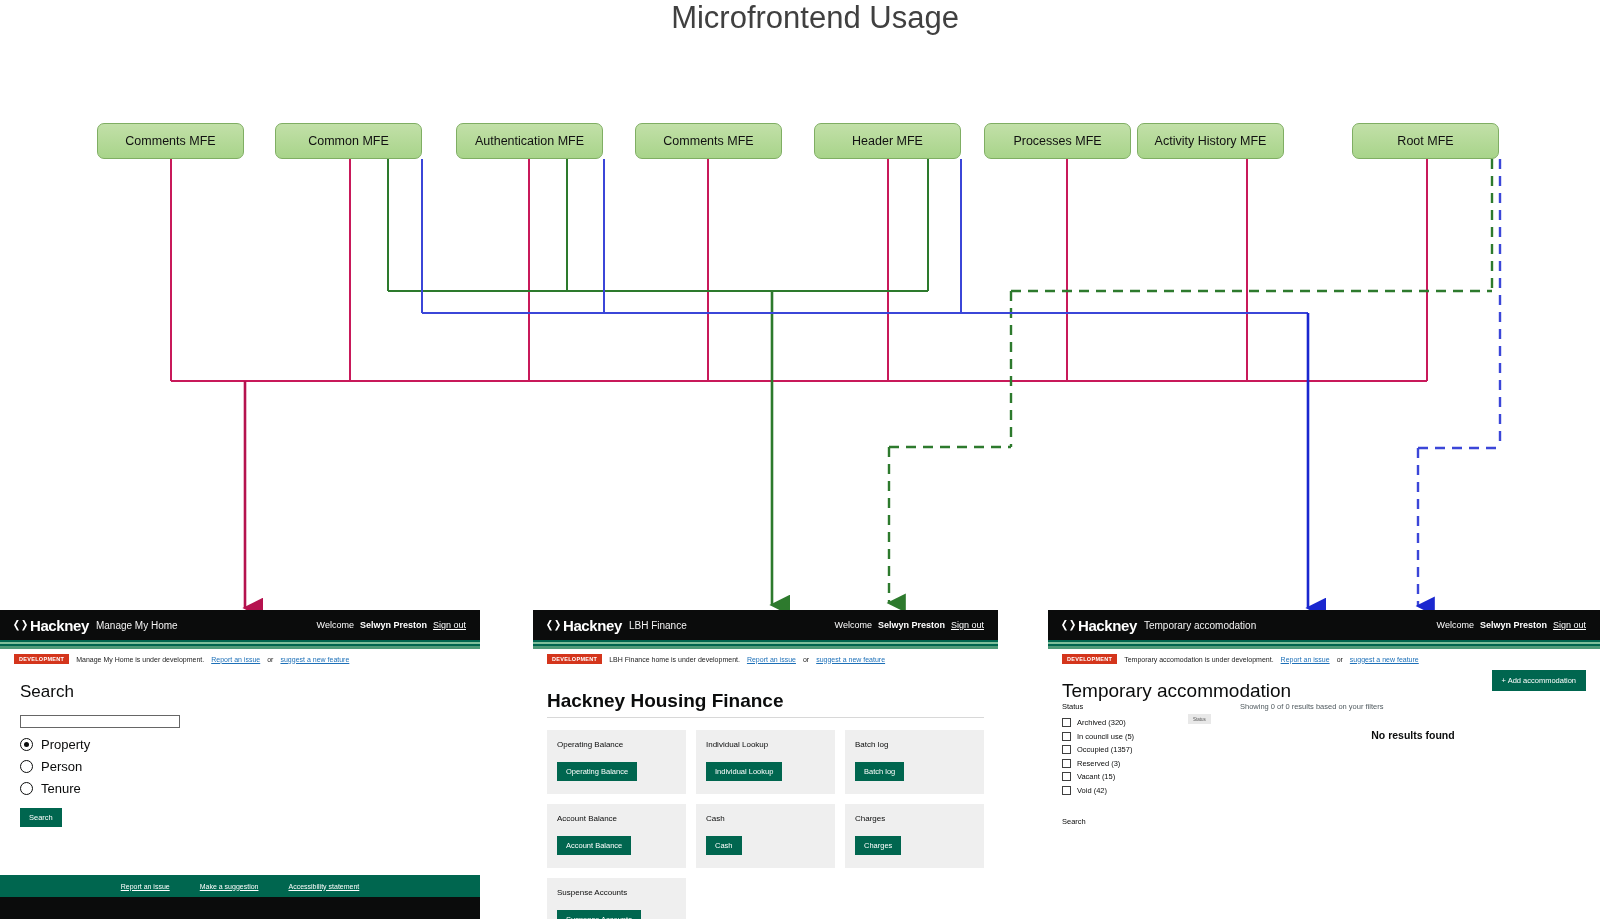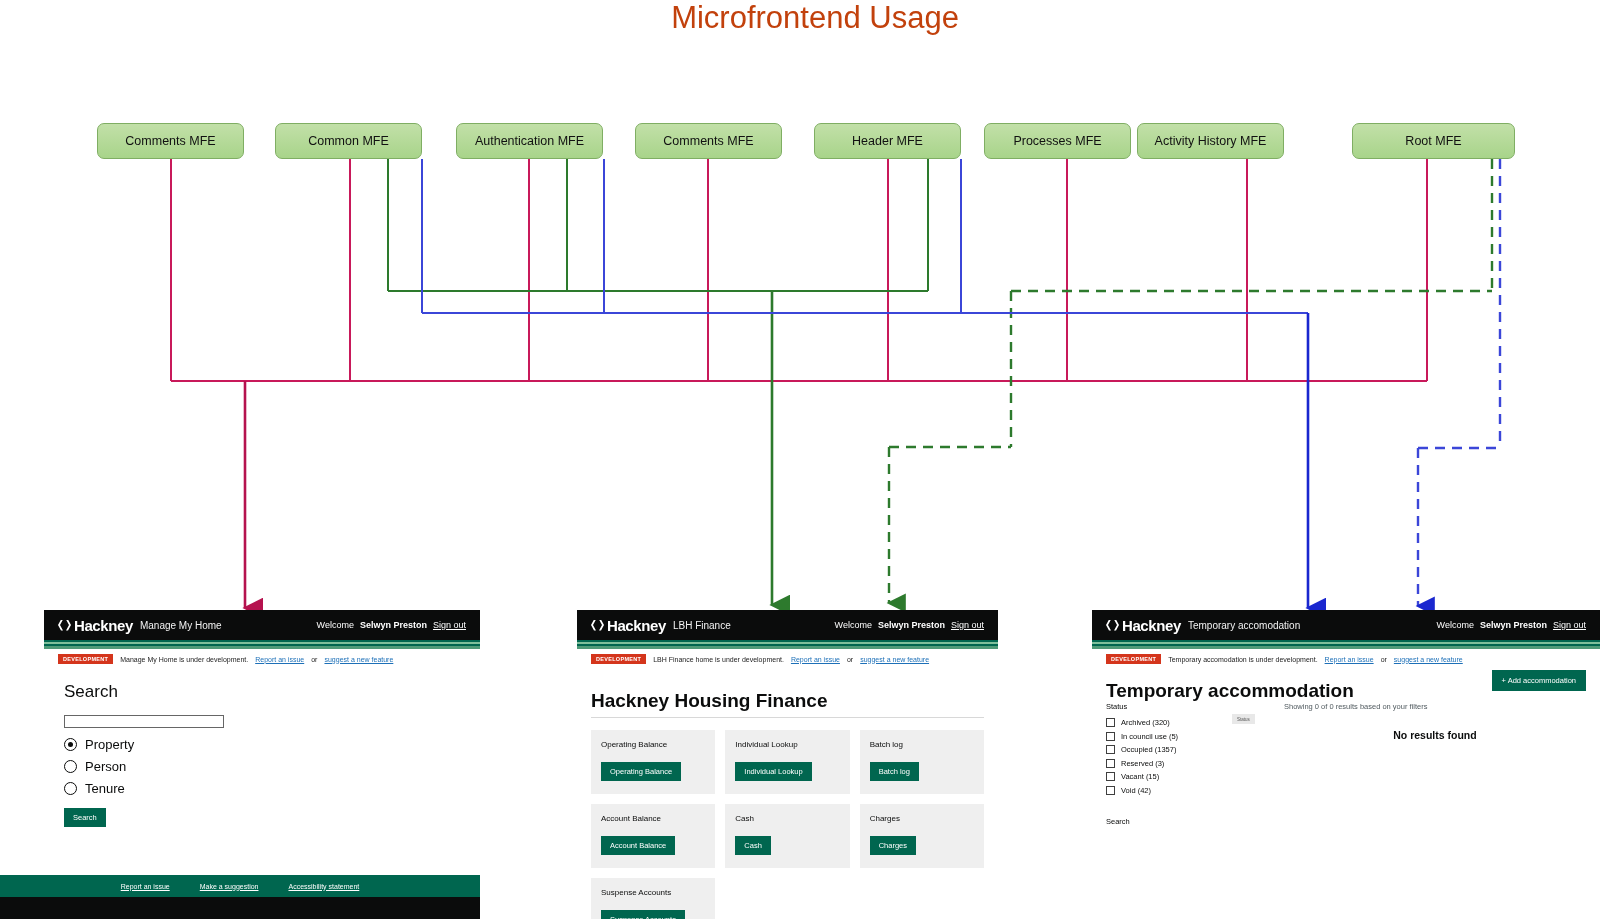--- a/index.html
+++ b/index.html
@@ -8,21 +8,21 @@
     width: 1600px; height: 919px;
     background: #ffffff;
     font-family: "Liberation Sans", sans-serif;
     overflow: hidden;
   }
   #root { position: relative; width: 1600px; height: 919px; }
 
   
   .title {
     position: absolute; left: 650px; top: 0px; width: 330px;
-    text-align: center; font-size: 31px; color: #c2410c;
+    text-align: center; font-size: 31px; color: #404040;
     font-family: "Liberation Sans", sans-serif;
   }
   .legend { position: absolute; left: 1045px; top: 14px; width: 555px; height: 90px; }
   .legend-row { position: absolute; height: 24px; display: flex; align-items: center; }
   .legend-swatch { width: 120px; height: 0; border-top-width: 2px; border-top-style: solid; }
   .legend-label { font-size: 17px; color: #111; margin-left: 10px; white-space: nowrap; }
   .lg-col-a { left: 10px; width: 230px; }
   .lg-col-b { left: 255px; width: 300px; }
   .lg-col-a .legend-label, .lg-col-b .legend-label { width: 100px; text-align: center; }
   .lg-col-b .legend-label { width: auto; }
@@ -33,21 +33,21 @@
     background: linear-gradient(to bottom, #c2e0a8 0%, #a8d48a 100%);
     border: 1px solid #7fae63;
     display: flex; align-items: center; justify-content: center;
     font-size: 12.5px; color: #111; text-align: center;
   }
 
   
   #wires { position: absolute; left: 0; top: 0; width: 1600px; height: 919px; pointer-events: none; }
 
   
-  .shot { position: absolute; background: #fff; overflow: hidden; padding-left: 44px; }
+  .shot { position: absolute; background: #fff; overflow: hidden; }
   .shot-header {
     background: #0b0c0c; height: 30px; display: flex; align-items: center;
     padding: 0 14px; color: #fff;
   }
   .hk-logo { display: flex; align-items: center; font-weight: bold; font-size: 15px; letter-spacing: -0.4px; }
   .hk-mark {
     display: inline-block; width: 13px; height: 11px; margin-right: 3px;
     position: relative;
   }
   .hk-mark::before, .hk-mark::after {
@@ -91,21 +91,21 @@
   
   .fin-title { font-size: 19px; font-weight: bold; color: #0b0c0c; margin: 14px 0 5px; }
   .fin-rule { border-bottom: 1px solid #d8d8d8; margin-bottom: 12px; }
   .card-grid { display: grid; grid-template-columns: repeat(3, 1fr); gap: 10px; }
   .card { background: #efefef; padding: 10px 10px 13px; }
   .card-title { font-size: 8px; color: #0b0c0c; margin-bottom: 11px; }
   .card .btn-green { display: inline-block; }
 
   
   .ta-head { display: flex; align-items: flex-start; justify-content: space-between; }
-  .ta-h1 { font-size: 19px; color: #0b0c0c; margin: 10px 0 0; font-weight: bold; }
+  .ta-h1 { font-size: 19px; color: #0b0c0c; margin: 10px 0 0; font-weight: normal; }
   .btn-add { background: #00664f; color:#fff; border:none; font-size:7.5px; padding:6px 10px; cursor:pointer;
              font-family:"Liberation Sans", sans-serif; margin-top: 0; }
   .ta-cols { display: flex; }
   .ta-filters { width: 120px; }
   .ta-filters-h { font-size: 7.5px; color: #0b0c0c; margin-bottom: 7px; }
   .chk-row { display:flex; align-items:center; margin-bottom: 4.5px; }
   .chk { width: 9px; height: 9px; border: 1px solid #3f3f3f; background:#fff; flex:none; }
   .chk-label { font-size: 7.5px; margin-left: 6px; color:#0b0c0c; }
   .ta-chip { background:#e8e8e8; color:#555; font-size:4.5px; padding:3px 5px; height:10px;
              display:inline-flex; align-items:center; margin-left: 6px; margin-top: 12px; }
@@ -193,21 +193,21 @@
   </div>
   <div class="mfe-node" style="left:814px; top:123px; width:147px;">
     <span>Header MFE</span>
   </div>
   <div class="mfe-node" style="left:984px; top:123px; width:147px;">
     <span>Processes MFE</span>
   </div>
   <div class="mfe-node" style="left:1137px; top:123px; width:147px;">
     <span>Activity History MFE</span>
   </div>
-  <div class="mfe-node" style="left:1352px; top:123px; width:163px;">
+  <div class="mfe-node" style="left:1352px; top:123px; width:147px;">
     <span>Root MFE</span>
   </div>
 
   <div class="shot" style="left:0px; top:610px; width:480px; height:309px;">
     <div class="shot-header">
       <span class="hk-logo">
         <span class="hk-mark"></span>
         <span>Hackney</span>
       </span>
       <span class="hk-sub">Manage My Home</span>

